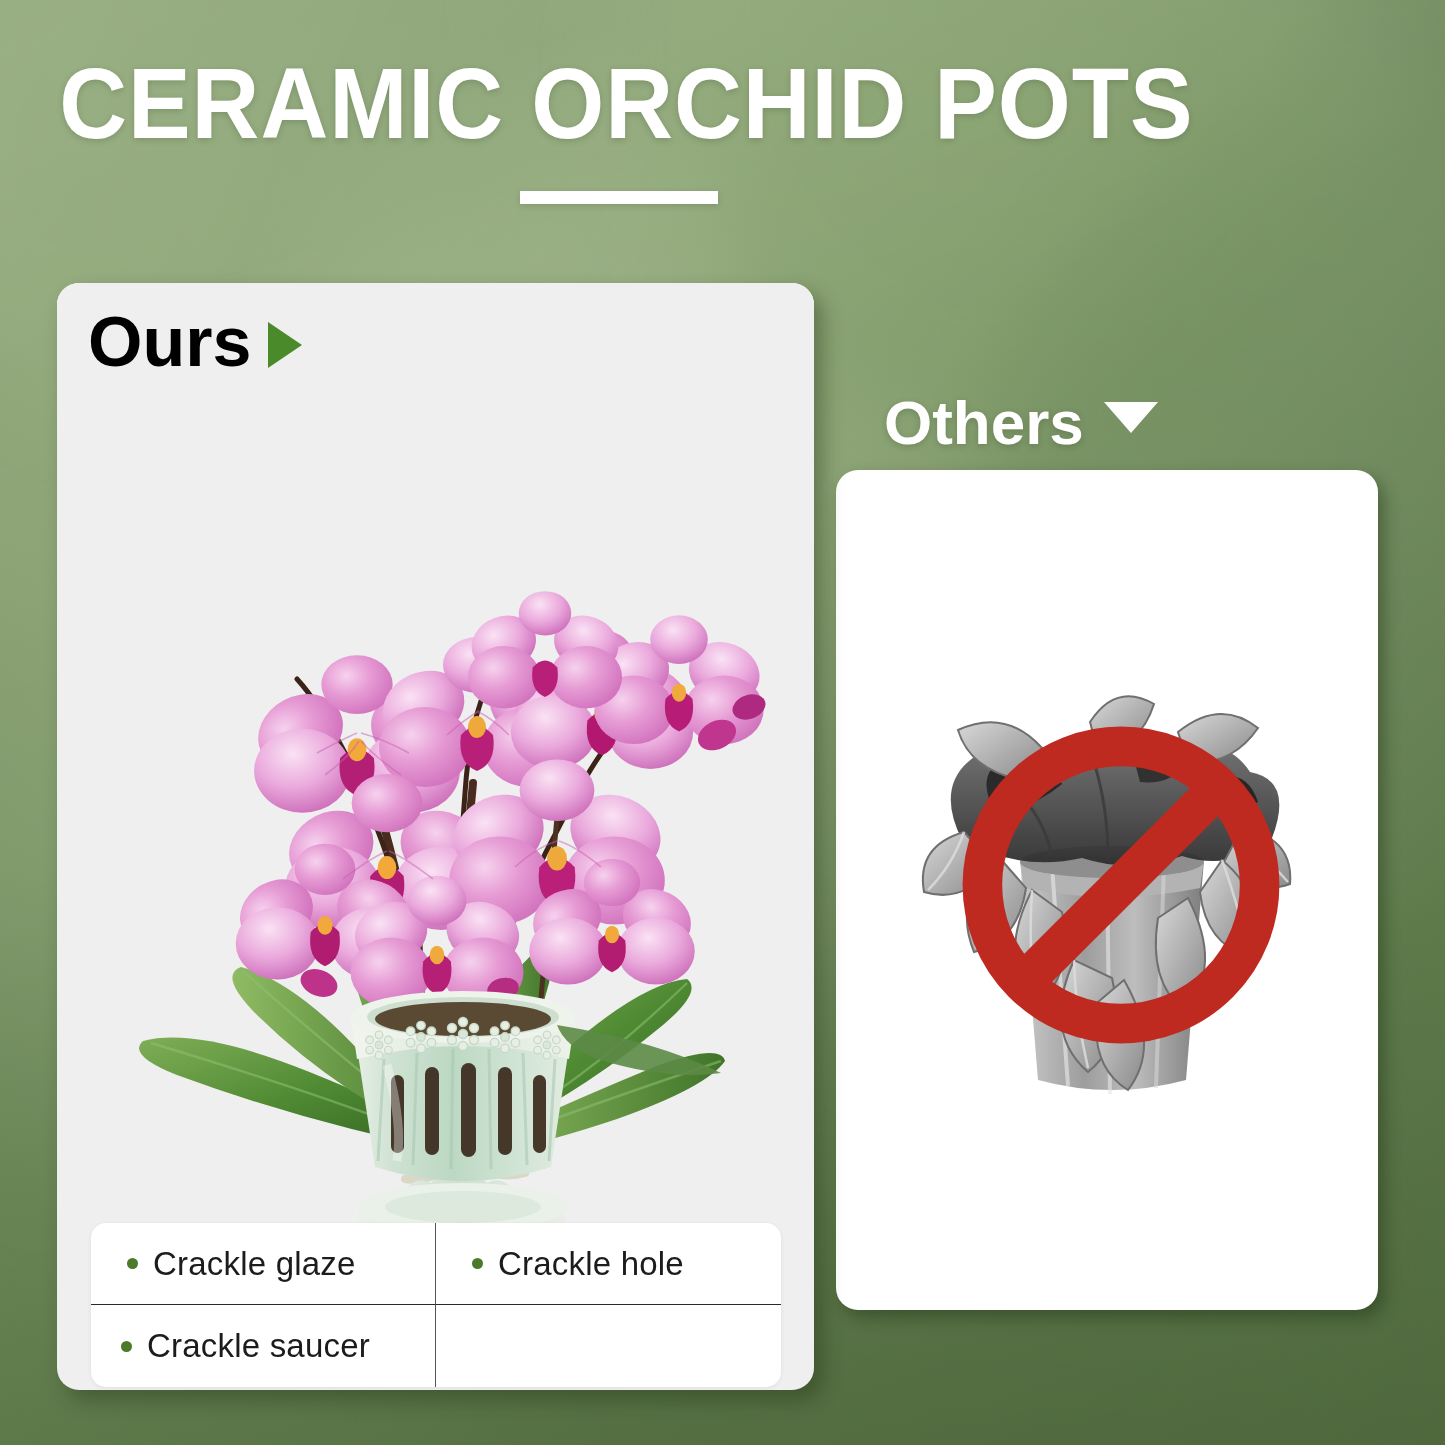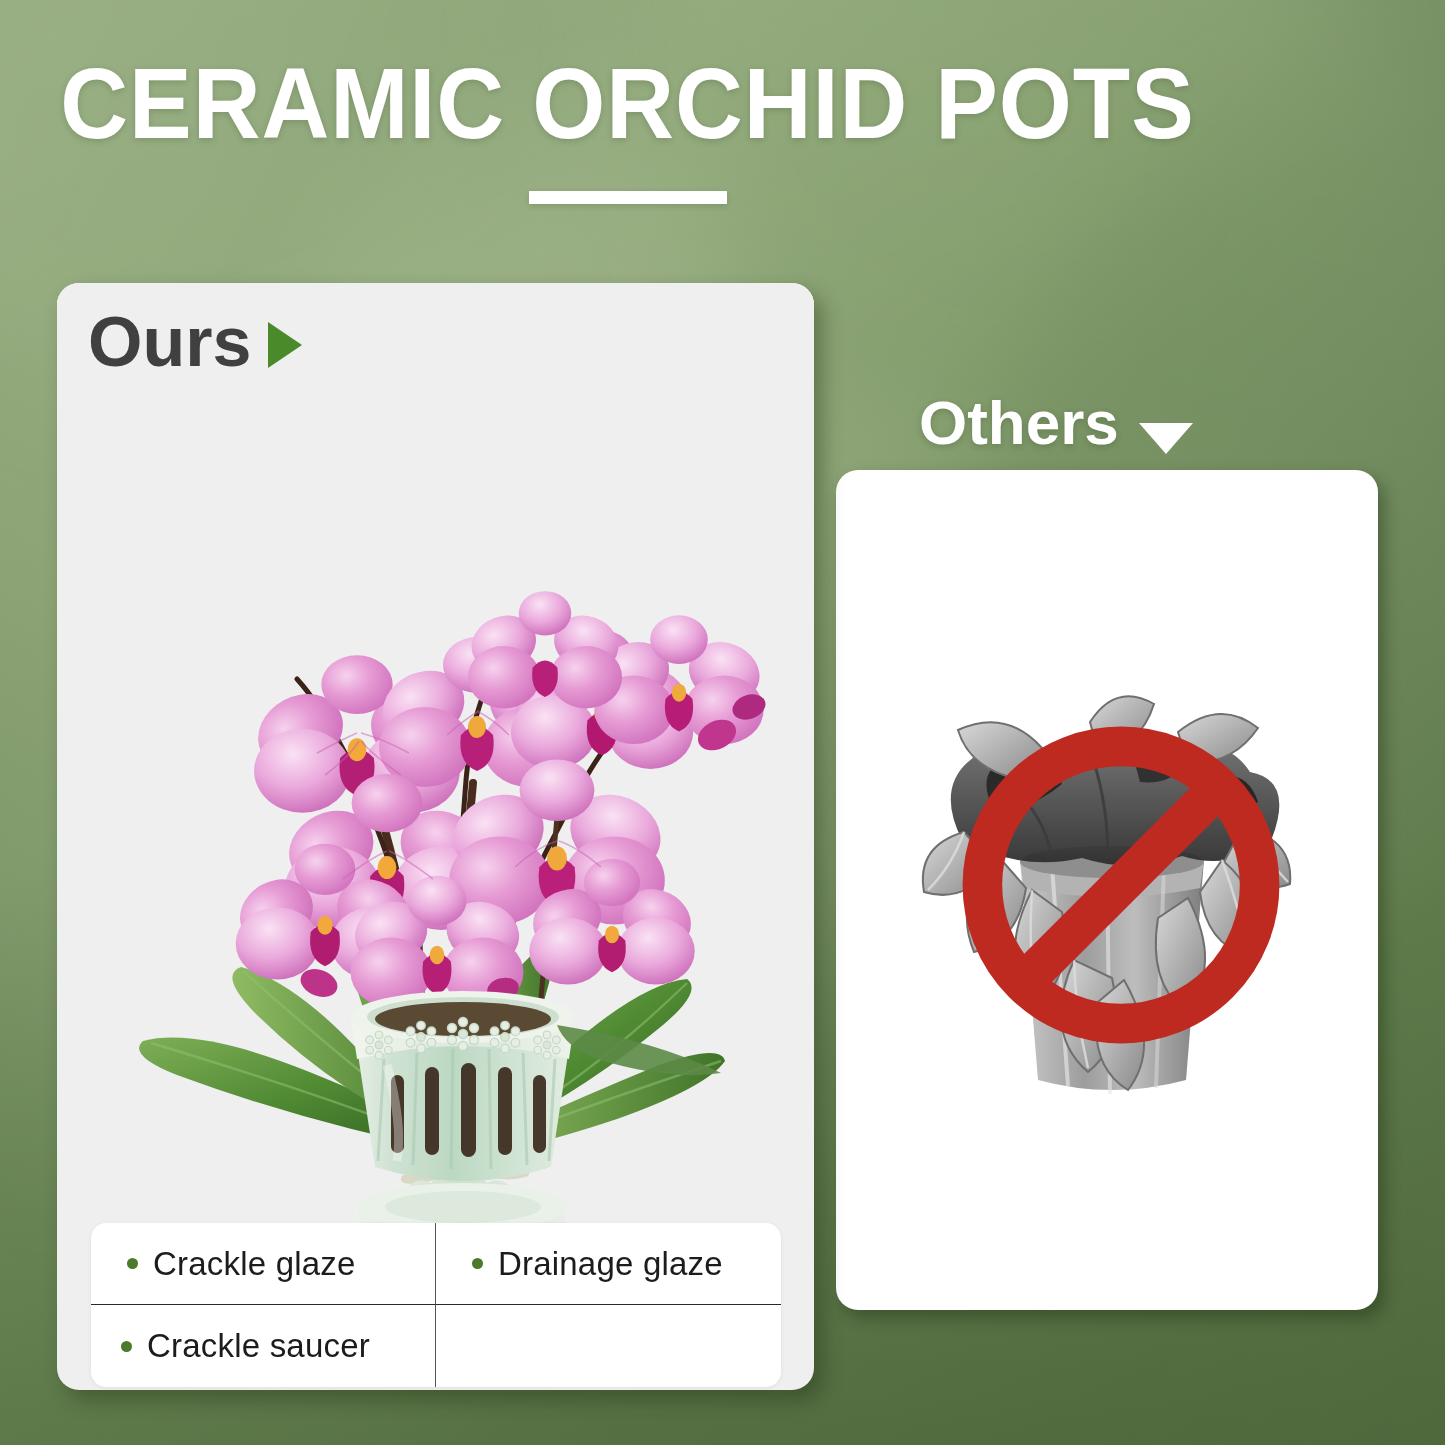--- a/index.html
+++ b/index.html
@@ -35,21 +35,21 @@
   .lb3 { left:980px; top:60px; width:560px; height:900px;
     background:linear-gradient(180deg,#7e996a,#6c885a); transform:rotate(18deg); opacity:.45; }
   .lb4 { left:-160px; top:760px; width:620px; height:700px;
     background:linear-gradient(200deg,#8ca677,#6a8554); transform:rotate(-16deg); opacity:.42; }
   .lb5 { left:430px; top:1000px; width:900px; height:620px;
     background:linear-gradient(10deg,#5f7c4a,#7b9468); transform:rotate(-8deg); opacity:.5; }
   .lb6 { left:250px; top:120px; width:520px; height:380px;
     background:linear-gradient(60deg,#b2c69d,#93ab7c); transform:rotate(-48deg); opacity:.35; }
 
   
-  .header { position:absolute; left:0; top:52px; width:1237px; text-align:center; z-index:6;margin-left:9px; }
+  .header { position:absolute; left:0; top:52px; width:1237px; text-align:right; z-index:6; }
   .title {
     font-size:101px; line-height:1.02; font-weight:bold; color:#ffffff;
     letter-spacing:1px; transform:scaleX(.93); transform-origin:center;
     text-shadow:0 2px 7px rgba(40,60,28,.22);
   }
   .title-rule {
     width:198px; height:13px; background:#ffffff; margin:36px auto 0;
     box-shadow:0 2px 6px rgba(40,60,28,.18);
   }
 
@@ -63,29 +63,29 @@
     position:absolute; left:57px; top:283px; width:757px; height:1107px;
     background:#efefef; border-radius:22px; z-index:5;
     box-shadow:9px 10px 20px rgba(25,45,14,.38);
     overflow:hidden;
   }
 
   .ours-label {
     position:absolute; left:88px; top:307px; z-index:7;
     display:flex; align-items:center; gap:17px;
   }
-  .ours-label .txt { font-size:70px; font-weight:bold; color:#404040; line-height:1; }
+  .ours-label .txt { font-size:70px; font-weight:bold; color:#000000; line-height:1; }
   .tri-right {
     width:0; height:0; border-left:34px solid #4a8a2a;
     border-top:23px solid transparent; border-bottom:23px solid transparent;
     margin-top:6px;
   }
   .others-label {
-    position:absolute; left:919px; top:392px; z-index:7;
-    display:flex; align-items:flex-end; gap:20px;
+    position:absolute; left:884px; top:392px; z-index:7;
+    display:flex; align-items:flex-start; gap:20px;
   }
   .others-label .txt { font-size:62px; font-weight:bold; color:#ffffff; line-height:1;
     text-shadow:0 2px 6px rgba(40,60,28,.25); }
   .tri-down {
     width:0; height:0; border-top:31px solid #ffffff;
     border-left:27px solid transparent; border-right:27px solid transparent;
     margin-top:10px;
   }
 
   
@@ -524,21 +524,21 @@
     </svg>
   </div>
 
   <div class="features">
     <div class="feat">
       <span class="dot"></span>
       <span>Crackle glaze</span>
     </div>
     <div class="feat">
       <span class="dot"></span>
-      <span>Drainage glaze</span>
+      <span>Crackle hole</span>
     </div>
     <div class="feat">
       <span class="dot"></span>
       <span>Crackle saucer</span>
     </div>
   </div>
 </div>
 
 <div class="ours-label">
   <div class="txt">Ours</div>

